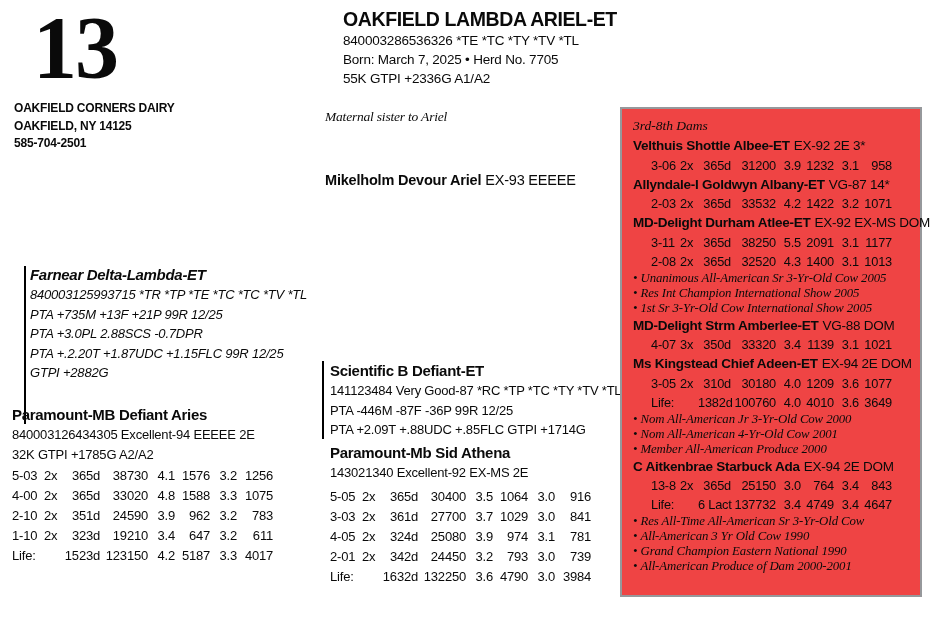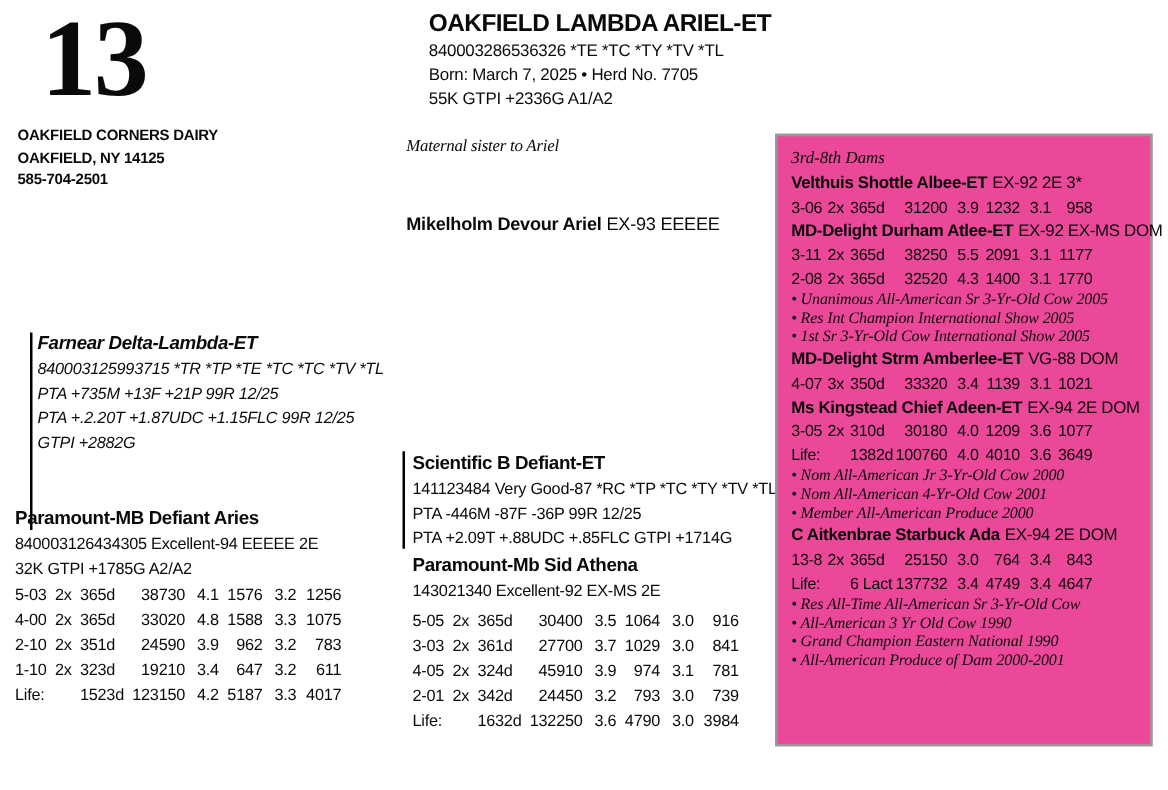--- a/index.html
+++ b/index.html
@@ -25,33 +25,33 @@
   .ped-name{font-size:15px;font-weight:700;letter-spacing:-0.3px;line-height:21px;white-space:nowrap;}
   .ped-line{font-size:13px;line-height:19.6px;letter-spacing:-0.2px;white-space:nowrap;}
   .vbar{position:absolute;width:2px;background:#000;}
 
   
   .rec{white-space:nowrap;line-height:20px;font-size:13px;letter-spacing:-0.2px;}
   .c{display:inline-block;}
   .c + .c{margin-left:2px;}
   .c1{width:30px;text-align:left;}
   .c2{width:18px;text-align:left;}
-  .c3{width:36px;text-align:left;}
+  .c3{width:36px;text-align:right;}
   .c4{width:46px;text-align:right;}
   .c5{width:25px;text-align:right;}
   .c6{width:33px;text-align:right;}
   .c7{width:25px;text-align:right;}
   .c8{width:34px;text-align:right;}
 
   
-  .box{border:2px solid #96989b;padding:8px 8px 6px 11px;box-sizing:border-box;background:#ec4899;}
+  .box{border:2px solid #96989b;padding:8px 8px 6px 11px;box-sizing:border-box;background:#ef4444;}
   .box-heading{font-size:13.5px;line-height:17px;margin-bottom:2px;}
   .entry-name{font-size:13.5px;line-height:19.5px;letter-spacing:-0.25px;white-space:nowrap;}
   .box .rec{line-height:19px;font-size:12.8px;}
-  .box .c1{width:27px;}
+  .box .c1{width:27px;margin-left:18px;}
   .box .c2{width:16px;}
   .box .c3{width:33px;}
   .box .c4{width:43px;}
   .box .c5{width:23px;}
   .box .c6{width:31px;}
   .box .c7{width:23px;}
   .box .c8{width:31px;}
   .award{font-family:"Liberation Serif",serif;font-style:italic;font-size:12.8px;line-height:15px;letter-spacing:-0.1px;white-space:nowrap;}
   .award::before{content:"\2022\00a0";}
 </style>
@@ -77,20 +77,21 @@
   <div class="serif-it info-line" style="line-height:18px;">Maternal sister to Ariel</div>
   <div class="sister-line"><span class="nm">Mikelholm Devour Ariel</span><span class="score">EX-93 EEEEE</span></div>
 </div>
 
 <div class="vbar" style="left:24px;top:266px;height:158px;"></div>
 
 <div class="abs" style="left:30px;top:264px;font-style:italic;">
   <div class="ped-name">Farnear Delta-Lambda-ET</div>
   <div class="ped-line">840003125993715 *TR *TP *TE *TC *TC *TV *TL</div>
   <div class="ped-line">PTA +735M +13F +21P 99R 12/25</div>
+  <div class="ped-line">PTA +3.0PL 2.88SCS -0.7DPR</div>
   <div class="ped-line">PTA +.2.20T +1.87UDC +1.15FLC 99R 12/25</div>
   <div class="ped-line">GTPI +2882G</div>
 </div>
 
 <div class="abs" style="left:12px;top:404px;">
   <div class="ped-name">Paramount-MB Defiant Aries</div>
   <div class="ped-line">840003126434305 Excellent-94 EEEEE 2E</div>
   <div class="ped-line">32K GTPI +1785G A2/A2</div>
   <div style="margin-top:2px;">
       <div class="rec"><span class="c c1">5-03</span><span class="c c2">2x</span><span class="c c3">365d</span><span class="c c4">38730</span><span class="c c5">4.1</span><span class="c c6">1576</span><span class="c c7">3.2</span><span class="c c8">1256</span></div>
@@ -109,43 +110,50 @@
   <div class="ped-line">PTA -446M -87F -36P 99R 12/25</div>
   <div class="ped-line">PTA +2.09T +.88UDC +.85FLC GTPI +1714G</div>
 </div>
 
 <div class="abs" style="left:330px;top:442px;">
   <div class="ped-name">Paramount-Mb Sid Athena</div>
   <div class="ped-line">143021340 Excellent-92 EX-MS 2E</div>
   <div style="margin-top:4px;">
       <div class="rec"><span class="c c1">5-05</span><span class="c c2">2x</span><span class="c c3">365d</span><span class="c c4">30400</span><span class="c c5">3.5</span><span class="c c6">1064</span><span class="c c7">3.0</span><span class="c c8">916</span></div>
       <div class="rec"><span class="c c1">3-03</span><span class="c c2">2x</span><span class="c c3">361d</span><span class="c c4">27700</span><span class="c c5">3.7</span><span class="c c6">1029</span><span class="c c7">3.0</span><span class="c c8">841</span></div>
-      <div class="rec"><span class="c c1">4-05</span><span class="c c2">2x</span><span class="c c3">324d</span><span class="c c4">45910</span><span class="c c5">3.9</span><span class="c c6">974</span><span class="c c7">3.1</span><span class="c c8">781</span></div>
+      <div class="rec"><span class="c c1">4-05</span><span class="c c2">2x</span><span class="c c3">324d</span><span class="c c4">25080</span><span class="c c5">3.9</span><span class="c c6">974</span><span class="c c7">3.1</span><span class="c c8">781</span></div>
       <div class="rec"><span class="c c1">2-01</span><span class="c c2">2x</span><span class="c c3">342d</span><span class="c c4">24450</span><span class="c c5">3.2</span><span class="c c6">793</span><span class="c c7">3.0</span><span class="c c8">739</span></div>
       <div class="rec"><span class="c c1">Life:</span><span class="c c2"></span><span class="c c3">1632d</span><span class="c c4">132250</span><span class="c c5">3.6</span><span class="c c6">4790</span><span class="c c7">3.0</span><span class="c c8">3984</span></div>
     </div>
 </div>
 
 <div class="abs box" style="left:620px;top:107px;width:302px;height:490px;">
   <div class="serif-it box-heading">3rd-8th Dams</div>
 
   <div>
     <div class="entry-name"><span class="nm">Velthuis Shottle Albee-ET</span><span class="score">EX-92 2E 3*</span></div>
     <div>
         <div class="rec"><span class="c c1">3-06</span><span class="c c2">2x</span><span class="c c3">365d</span><span class="c c4">31200</span><span class="c c5">3.9</span><span class="c c6">1232</span><span class="c c7">3.1</span><span class="c c8">958</span></div>
       </div>
     <div></div>
   </div>
 
+  <div>
+    <div class="entry-name"><span class="nm">Allyndale-I Goldwyn Albany-ET</span><span class="score">VG-87 14*</span></div>
+    <div>
+        <div class="rec"><span class="c c1">2-03</span><span class="c c2">2x</span><span class="c c3">365d</span><span class="c c4">33532</span><span class="c c5">4.2</span><span class="c c6">1422</span><span class="c c7">3.2</span><span class="c c8">1071</span></div>
+      </div>
+    <div></div>
+  </div>
 
   <div>
     <div class="entry-name"><span class="nm">MD-Delight Durham Atlee-ET</span><span class="score">EX-92 EX-MS DOM</span></div>
     <div>
         <div class="rec"><span class="c c1">3-11</span><span class="c c2">2x</span><span class="c c3">365d</span><span class="c c4">38250</span><span class="c c5">5.5</span><span class="c c6">2091</span><span class="c c7">3.1</span><span class="c c8">1177</span></div>
-        <div class="rec"><span class="c c1">2-08</span><span class="c c2">2x</span><span class="c c3">365d</span><span class="c c4">32520</span><span class="c c5">4.3</span><span class="c c6">1400</span><span class="c c7">3.1</span><span class="c c8">1770</span></div>
+        <div class="rec"><span class="c c1">2-08</span><span class="c c2">2x</span><span class="c c3">365d</span><span class="c c4">32520</span><span class="c c5">4.3</span><span class="c c6">1400</span><span class="c c7">3.1</span><span class="c c8">1013</span></div>
       </div>
     <div>
         <div class="award">Unanimous All-American Sr 3-Yr-Old Cow 2005</div>
         <div class="award">Res Int Champion International Show 2005</div>
         <div class="award">1st Sr 3-Yr-Old Cow International Show 2005</div>
       </div>
   </div>
 
   <div>
     <div class="entry-name"><span class="nm">MD-Delight Strm Amberlee-ET</span><span class="score">VG-88 DOM</span></div>

